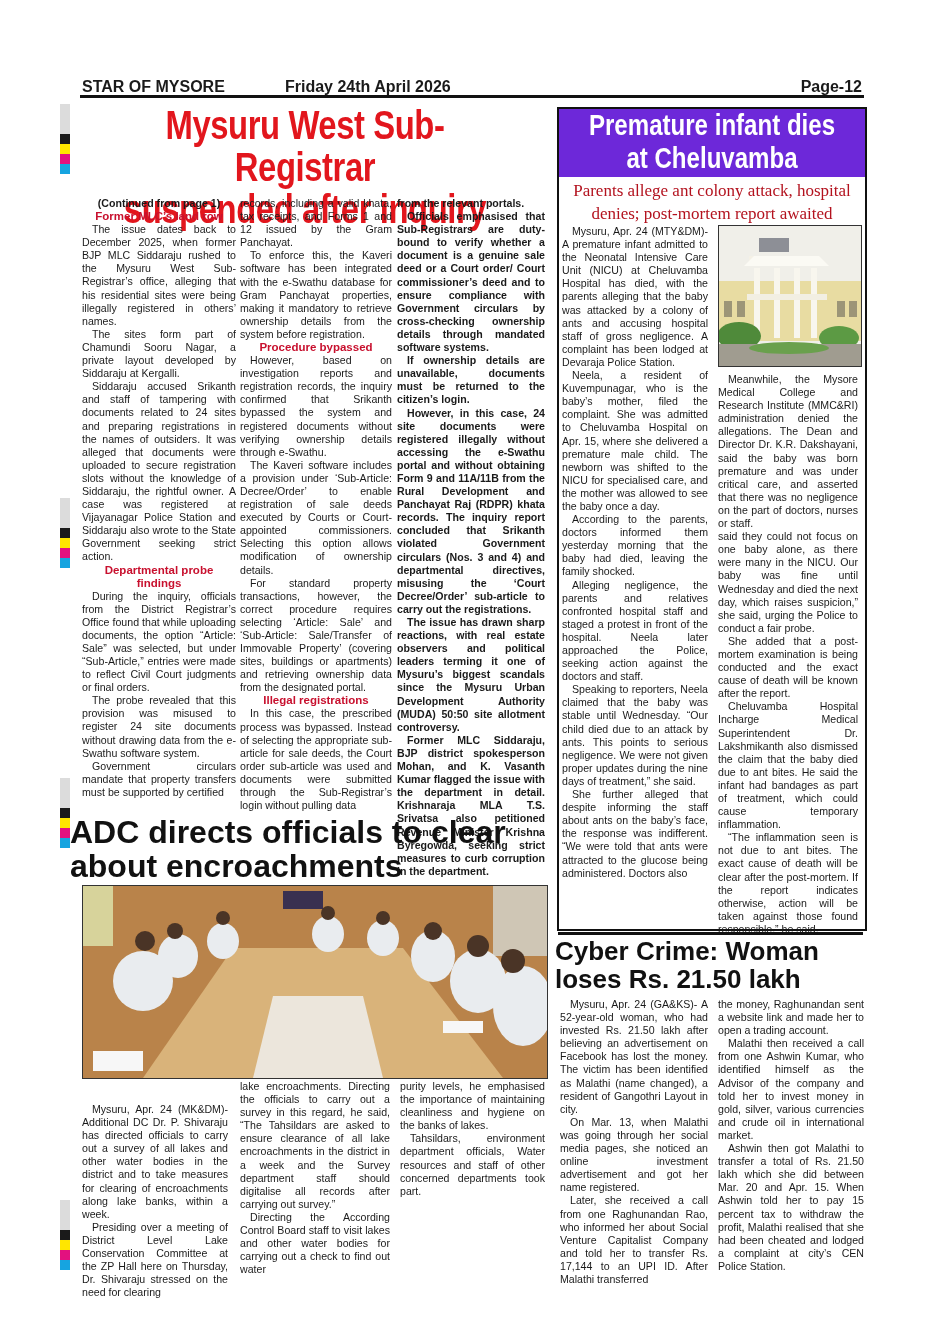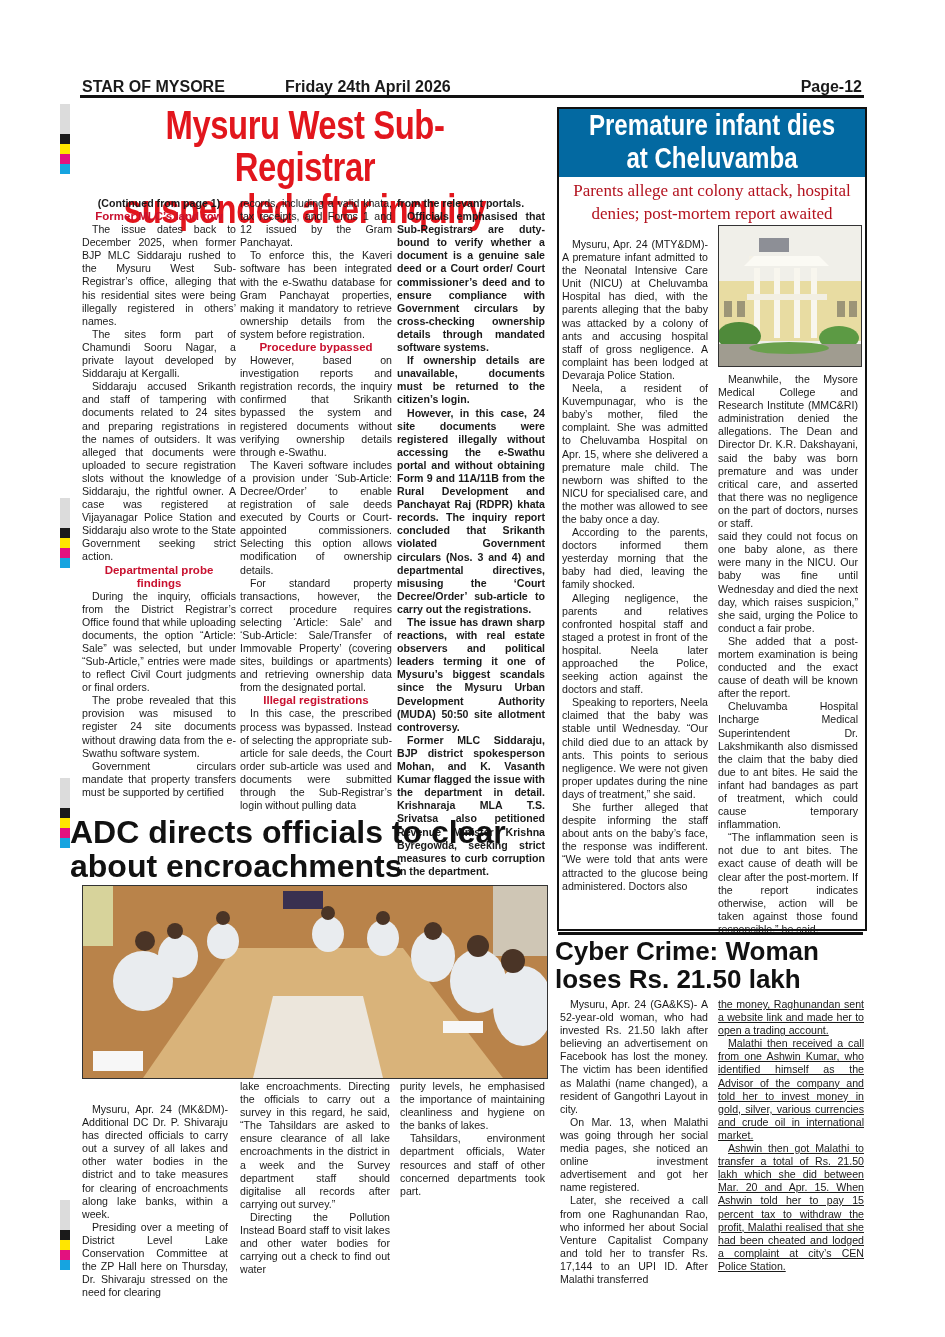--- a/index.html
+++ b/index.html
@@ -18,21 +18,21 @@
   .masthead .date { position:absolute; left:205px; top:0; }
   .masthead .page { position:absolute; right:2px; top:0; }
   
   .hl-red { font-family:"Liberation Sans", sans-serif; font-weight:bold; color:#e2161d; text-align:center; line-height:42px; font-size:40px; transform:scaleX(0.82); transform-origin:center; letter-spacing:-0.5px; }
   .col { position:absolute; font-size:10.6px; line-height:13.1px; text-align:justify; hyphens:manual; }
   .col p { margin:0; text-indent:10px; }
   .col .sub { color:#c8102e; font-weight:bold; text-align:center; text-indent:0; font-size:11.5px; line-height:13px; }
   .col .cont { font-weight:bold; text-align:center; text-indent:0; }
   
   .infant-box { left:557px; top:107px; width:306px; height:820px; border:2px solid #111; }
-  .infant-head { position:absolute; left:0; top:0; width:306px; height:68px; background:#0369a1; color:#fff; text-align:center; font-weight:bold; font-size:29px; line-height:33px; }
+  .infant-head { position:absolute; left:0; top:0; width:306px; height:68px; background:#6d28d9; color:#fff; text-align:center; font-weight:bold; font-size:29px; line-height:33px; }
   .infant-head div { transform:scaleX(0.83); }
   .infant-sub { position:absolute; left:0; top:70px; width:306px; text-align:center; font-family:"Liberation Serif", serif; color:#b3121e; font-size:17px; line-height:23px; }
   .photo-hospital { left:718px; top:225px; width:142px; height:140px; border:1px solid #333; overflow:hidden; background:#e8e2c8; }
   .photo-meeting { left:82px; top:885px; width:464px; height:192px; border:1px solid #333; overflow:hidden; background:#b8864e; }
   .hl-black { font-weight:bold; color:#111; }
   .cyber-top { left:558px; top:932px; width:305px; border-top:3px solid #111; }
 </style>
 </head>
 <body>
 
@@ -139,21 +139,21 @@
         <rect x="118" y="75" width="8" height="16"></rect>
         <rect x="130" y="75" width="8" height="16"></rect>
       </g>
     <ellipse cx="20" cy="110" rx="22" ry="14" fill="#4f8a3a"></ellipse>
     <ellipse cx="120" cy="112" rx="20" ry="12" fill="#5c9a44"></ellipse>
     <rect x="0" y="118" width="142" height="22" fill="#a09c90"></rect>
     <ellipse cx="70" cy="122" rx="40" ry="6" fill="#6aa04d"></ellipse>
   </svg>
 </div>
 
-<div class="col" style="left:562px; top:225px; width:146px;margin-top:13px;">
+<div class="col" style="left:562px; top:225px; width:146px;">
   <p>Mysuru, Apr. 24 (MTY&amp;DM)- A premature infant admitted to the Neonatal Intensive Care Unit (NICU) at Cheluvamba Hospital has died, with the parents alleging that the baby was attacked by a colony of ants and accusing hospital staff of gross negligence. A complaint has been lodged at Devaraja Police Station.</p>
   <p>Neela, a resident of Kuvempunagar, who is the baby’s mother, filed the complaint. She was admitted to Cheluvamba Hospital on Apr. 15, where she delivered a premature male child. The newborn was shifted to the NICU for specialised care, and the mother was allowed to see the baby once a day.</p>
   <p>According to the parents, doctors informed them yesterday morning that the baby had died, leaving the family shocked.</p>
   <p>Alleging negligence, the parents and relatives confronted hospital staff and staged a protest in front of the hospital. Neela later approached the Police, seeking action against the doctors and staff.</p>
   <p>Speaking to reporters, Neela claimed that the baby was stable until Wednesday. “Our child died due to an attack by ants. This points to serious negligence. We were not given proper updates during the nine days of treatment,” she said.</p>
   <p>She further alleged that despite informing the staff about ants on the baby’s face, the response was indifferent. “We were told that ants were attracted to the glucose being administered. Doctors also</p>
 </div>
 
 <div class="col" style="left:718px; top:373px; width:140px;">
   <p>Meanwhile, the Mysore Medical College and Research Institute (MMC&amp;RI) administration denied the allegations. The Dean and Director Dr. K.R. Dakshayani, said the baby was born premature and was under critical care, and asserted that there was no negligence on the part of doctors, nurses or staff.</p>
@@ -202,34 +202,34 @@
       </g>
   </svg>
 </div>
 
 <div class="col" style="left:82px; top:1080px; width:146px;margin-top:23px;">
   <p>Mysuru, Apr. 24 (MK&amp;DM)- Additional DC Dr. P. Shivaraju has directed officials to carry out a survey of all lakes and other water bodies in the district and to take measures for clearing of encroachments along lake banks, within a week.</p>
   <p>Presiding over a meeting of District Level Lake Conservation Committee at the ZP Hall here on Thursday, Dr. Shivaraju stressed on the need for clearing</p>
 </div>
 <div class="col" style="left:240px; top:1080px; width:150px;">
   <p style="text-indent:0">lake encroachments. Directing the officials to carry out a survey in this regard, he said, “The Tahsildars are asked to ensure clearance of all lake encroachments in the district in a week and the Survey department staff should digitalise all records after carrying out survey.”</p>
-  <p>Directing the Pollution Instead Board staff to visit lakes and other water bodies for carrying out a check to find out water</p>
+  <p>Directing the According Control Board staff to visit lakes and other water bodies for carrying out a check to find out water</p>
 </div>
 <div class="col" style="left:400px; top:1080px; width:145px;">
   <p style="text-indent:0">purity levels, he emphasised the importance of maintaining cleanliness and hygiene on the banks of lakes.</p>
   <p>Tahsildars, environment department officials, Water resources and staff of other concerned departments took part.</p>
 </div>
 
 <div class="abs cyber-top"></div>
 <div class="abs hl-black" style="left:555px; top:937px; width:312px; font-size:26px; line-height:28px;">
   <div>Cyber Crime: Woman</div>
   <div>loses Rs. 21.50 lakh</div>
 </div>
 <div class="col" style="left:560px; top:998px; width:148px;">
   <p>Mysuru, Apr. 24 (GA&amp;KS)- A 52-year-old woman, who had invested Rs. 21.50 lakh after believing an advertisement on Facebook has lost the money. The victim has been identified as Malathi (name changed), a resident of Gangothri Layout in city.</p>
   <p>On Mar. 13, when Malathi was going through her social media pages, she noticed an online investment advertisement and got her name registered.</p>
   <p>Later, she received a call from one Raghunandan Rao, who informed her about Social Venture Capitalist Company and told her to transfer Rs. 17,144  to an UPI ID. After Malathi transferred</p>
 </div>
-<div class="col" style="left:718px; top:998px; width:146px;text-decoration:underline;">
+<div class="col" style="left:718px; top:998px; width:146px;">
   <p style="text-indent:0">the money, Raghunandan sent a website link and made her to open a trading account.</p>
   <p>Malathi then received a call from one Ashwin Kumar, who identified himself as the Advisor of the company and told her to invest money in gold, silver, various currencies and crude oil in international market.</p>
   <p>Ashwin then got Malathi to transfer a total of Rs. 21.50 lakh which she did between Mar. 20 and Apr. 15. When Ashwin told her to pay 15 percent tax to withdraw the profit, Malathi realised that she had been cheated and lodged a complaint at city’s CEN Police Station.</p>
 </div>
 
 </body></html>

